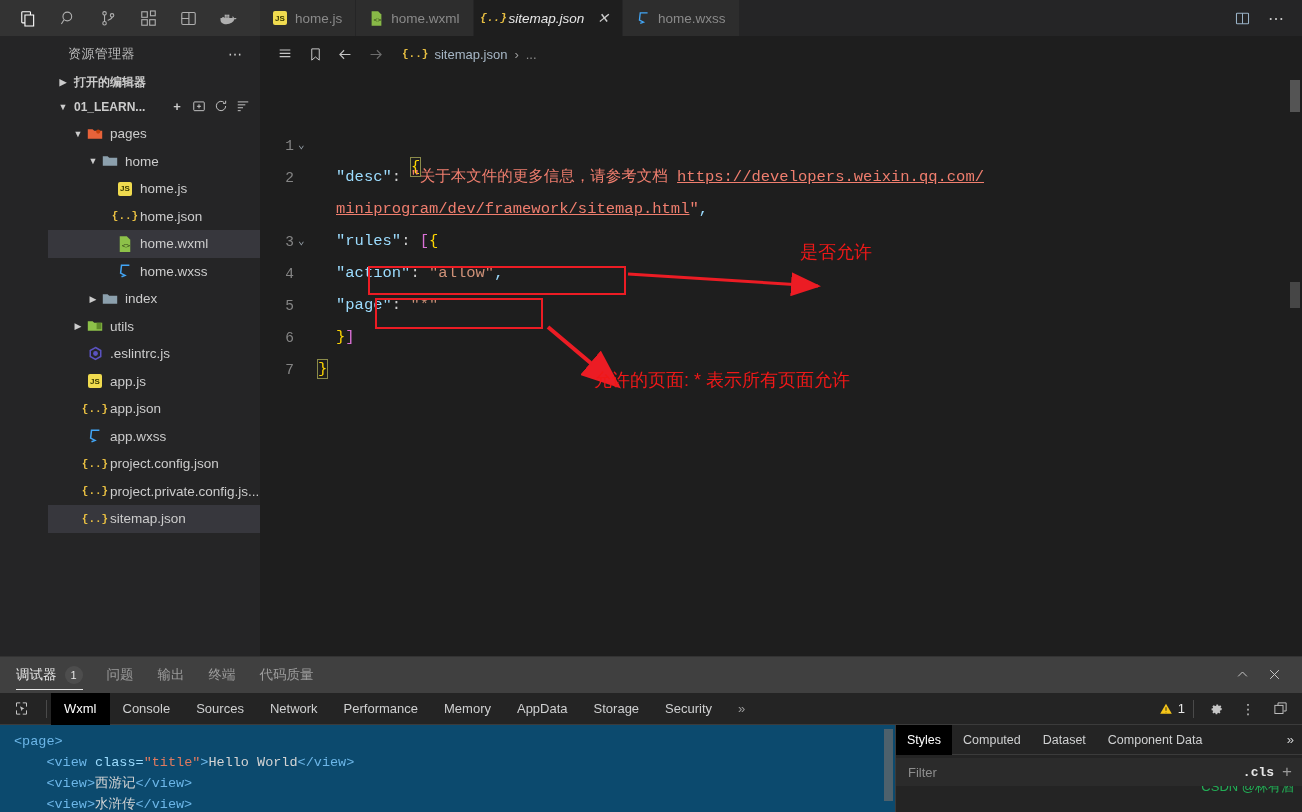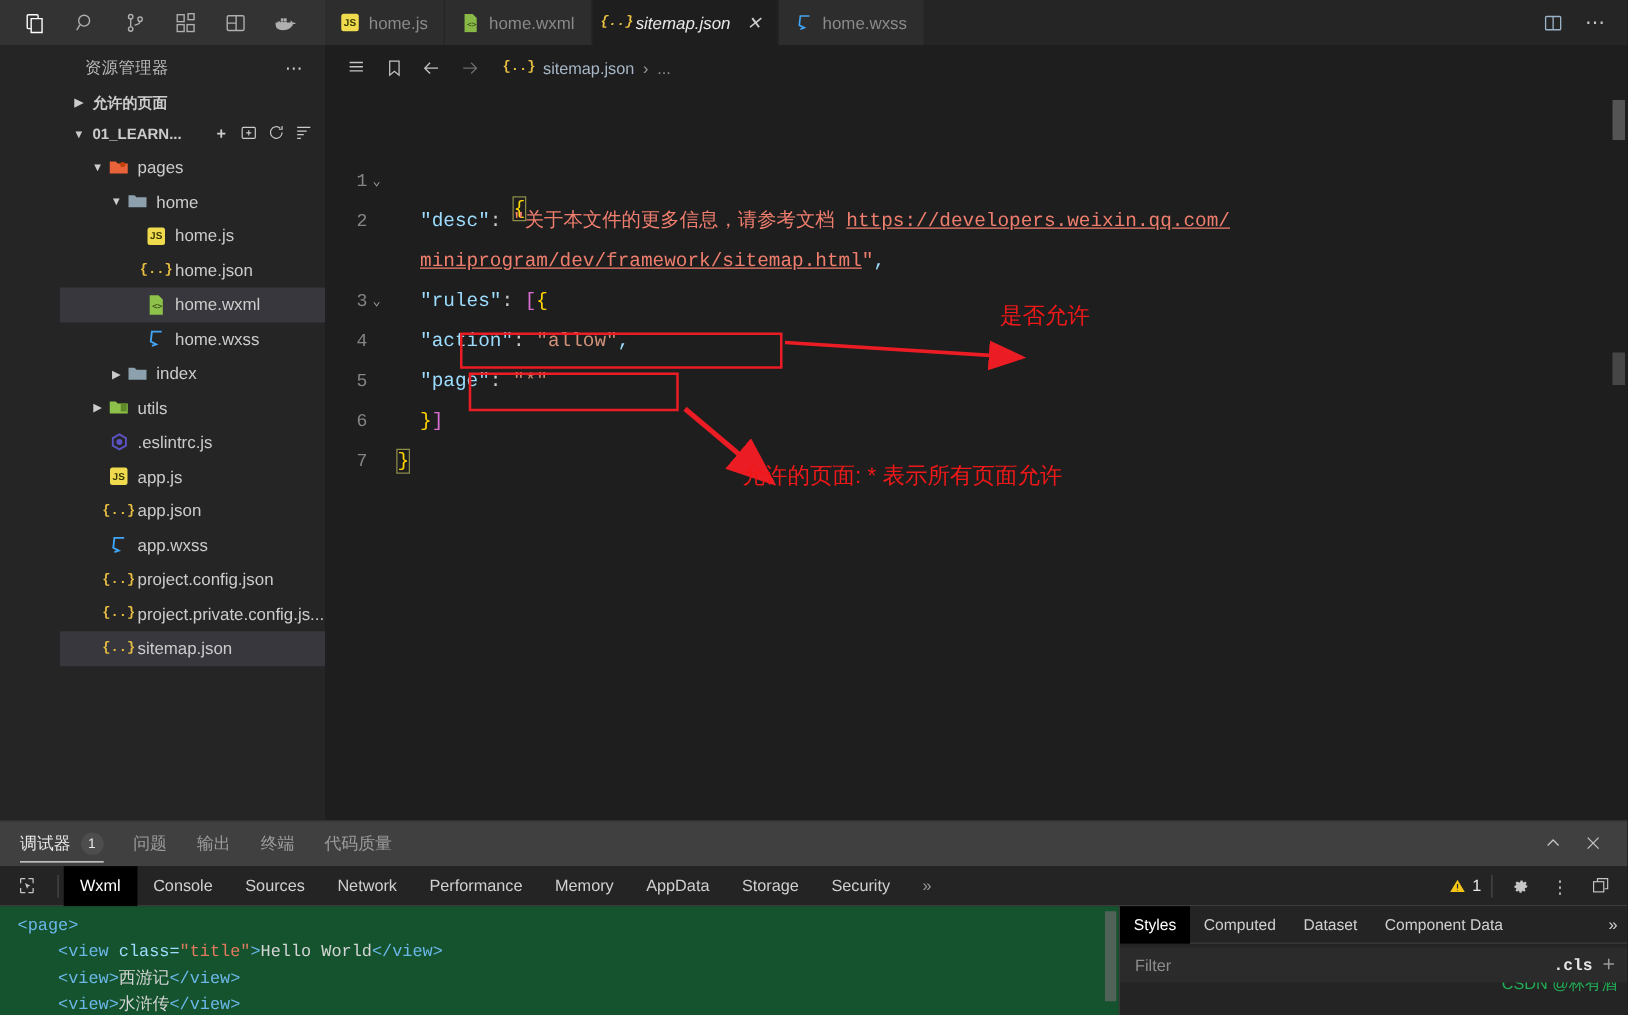--- a/index.html
+++ b/index.html
@@ -129,21 +129,21 @@
   .devtools { flex:1; display:flex; flex-direction:column; background:#242424; min-height:0;}
   .dt-tabs { height:32px; display:flex; align-items:center; background:#242424; border-bottom:1px solid #3b3b3b;}
   .dt-inspect { width:42px; height:32px; display:flex; align-items:center; justify-content:center; color:#c5c5c5;}
   .dt-div { width:1px; height:18px; background:#4a4a4a; margin:0 4px;}
   .dt-tab { color:#cfd0d1; font-size:13px; padding:0 13px; height:32px; display:flex; align-items:center;}
   .dt-tab.active { background:#000000; color:#ffffff; }
   .dt-right { margin-left:auto; display:flex; align-items:center; gap:4px; padding-right:8px;}
   .warnbox { display:flex; align-items:center; gap:5px; color:#e7e7e7; font-size:13px;}
 
   .dt-body { flex:1; display:flex; min-height:0; }
-  .dt-left { flex:1; min-width:0; position:relative; overflow:hidden; background:#14532d;}
+  .dt-left { flex:1; min-width:0; position:relative; overflow:hidden; background:#0c4a6e;}
   .wxcode {
     font-family:"Liberation Mono", monospace; font-size:13.5px; line-height:21px;
     padding:6px 0 0 14px; white-space:pre; color:#cfd0d1;
   }
   .w-tag { color:#6cb6e8; }
   .w-attr{ color:#9cdcfe; }
   .w-val { color:#e07a5f; }
   .w-txt { color:#d4d4d4; }
   .dt-left-scroll { position:absolute; right:2px; top:4px; width:9px; height:72px; background:#6b6b6b; opacity:.7;}
 
@@ -264,21 +264,21 @@
   <div class="body">
 
     <div class="sidebar">
       <div class="side-head">
         <span>资源管理器</span>
         <span class="dots">⋯</span>
       </div>
 
       <div class="sec-head">
         <span class="tw">▶</span>
-        <span>允许的页面</span>
+        <span>打开的编辑器</span>
       </div>
 
       <div class="sec-head" style="margin-top:3px;">
         <span class="tw">▼</span>
         <span>01_LEARN...</span>
         <span class="sec-actions">
           <span>+</span>
           <span>
             <svg width="14" height="14" viewBox="0 0 24 24" fill="none" stroke="currentColor" stroke-width="1.6">
                 <rect x="3" y="5" width="18" height="15" rx="1.5"></rect>

